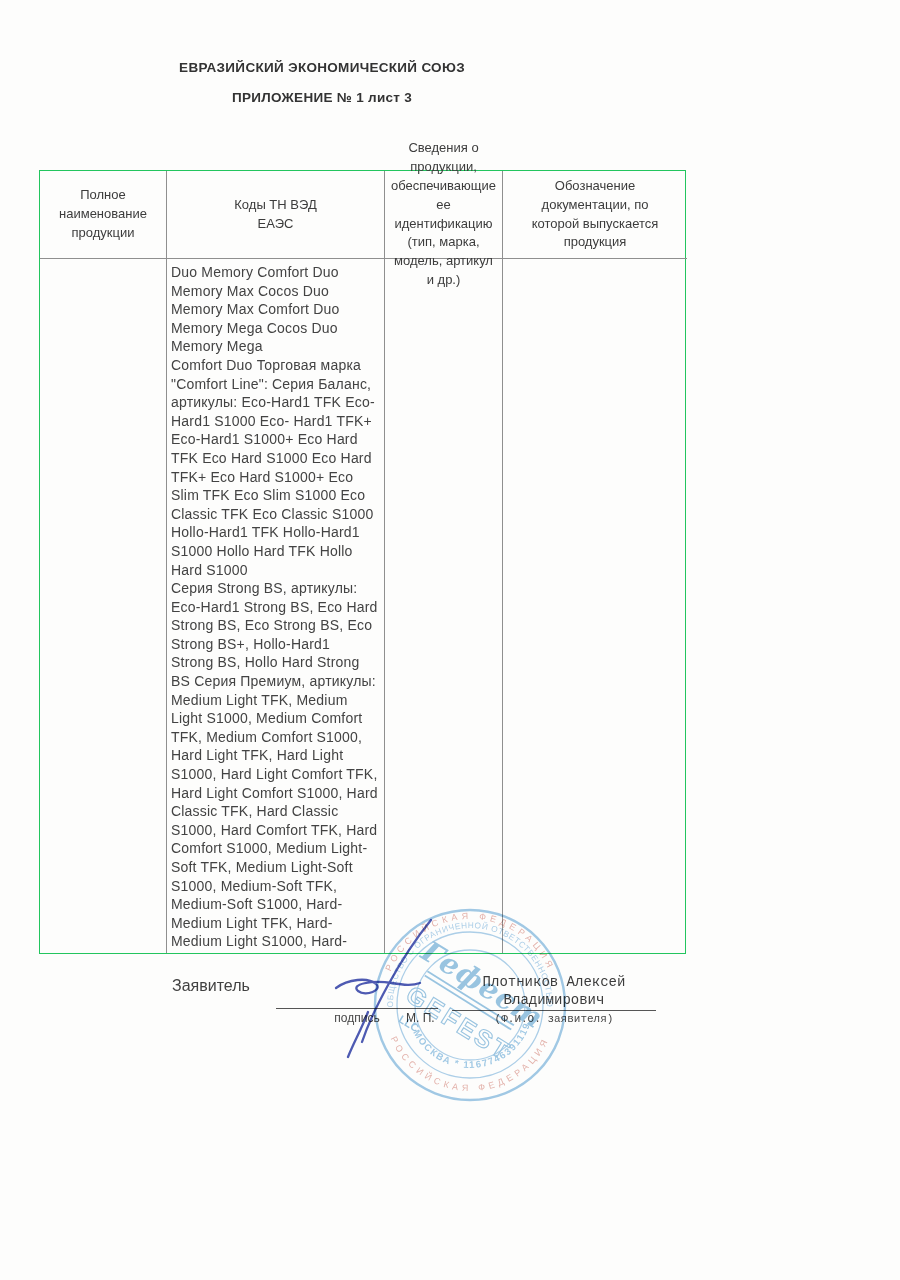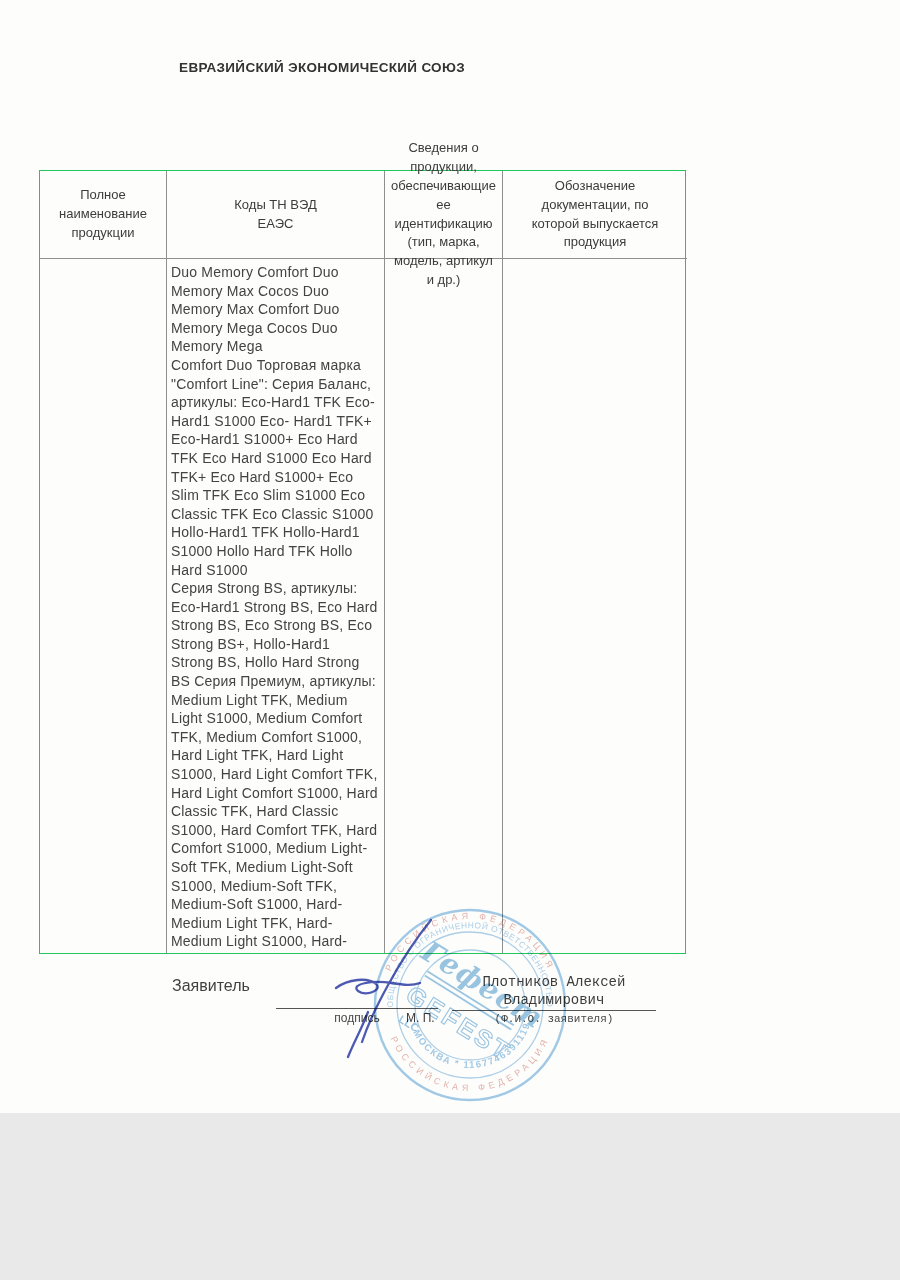--- a/index.html
+++ b/index.html
@@ -1,18 +1,18 @@
 <!DOCTYPE html>
 <html><head>
 <meta charset="utf-8">
 <style>
   * { margin:0; padding:0; box-sizing:border-box; }
   html,body { background:#e9e9e9; }
   .page {
-    position:relative; width:900px; height:1113px;
+    position:relative; width:900px; height:1280px;
     background:#fdfdfc;
     font-family:"Liberation Sans", sans-serif;
     color:#414141; overflow:hidden;
   }
   .hdr {
     position:absolute; left:0; width:644px; text-align:center;
     font-weight:bold; font-size:13.5px; color:#333; letter-spacing:.3px;
     white-space:nowrap;
   }
   .h1 { top:60px; }
@@ -57,20 +57,21 @@
 
   .stamp text { font-family:"Liberation Sans", sans-serif; }
   .stamp .ru-name { font-family:"DejaVu Serif", serif; font-style:italic; font-weight:bold; }
 </style>
 </head>
 <body>
 
 <div class="page">
 
   <div class="hdr h1">ЕВРАЗИЙСКИЙ ЭКОНОМИЧЕСКИЙ СОЮЗ</div>
+  <div class="hdr h2">ПРИЛОЖЕНИЕ № 1 лист 3</div>
 
   <div class="tbl">
     <div class="cell hd cr">Полное
 наименование
 продукции</div>
     <div class="cell hd cr">Коды ТН ВЭД
 ЕАЭС</div>
     <div class="cell hd cr">Сведения о продукции,
 обеспечивающие ее
 идентификацию (тип, марка,

